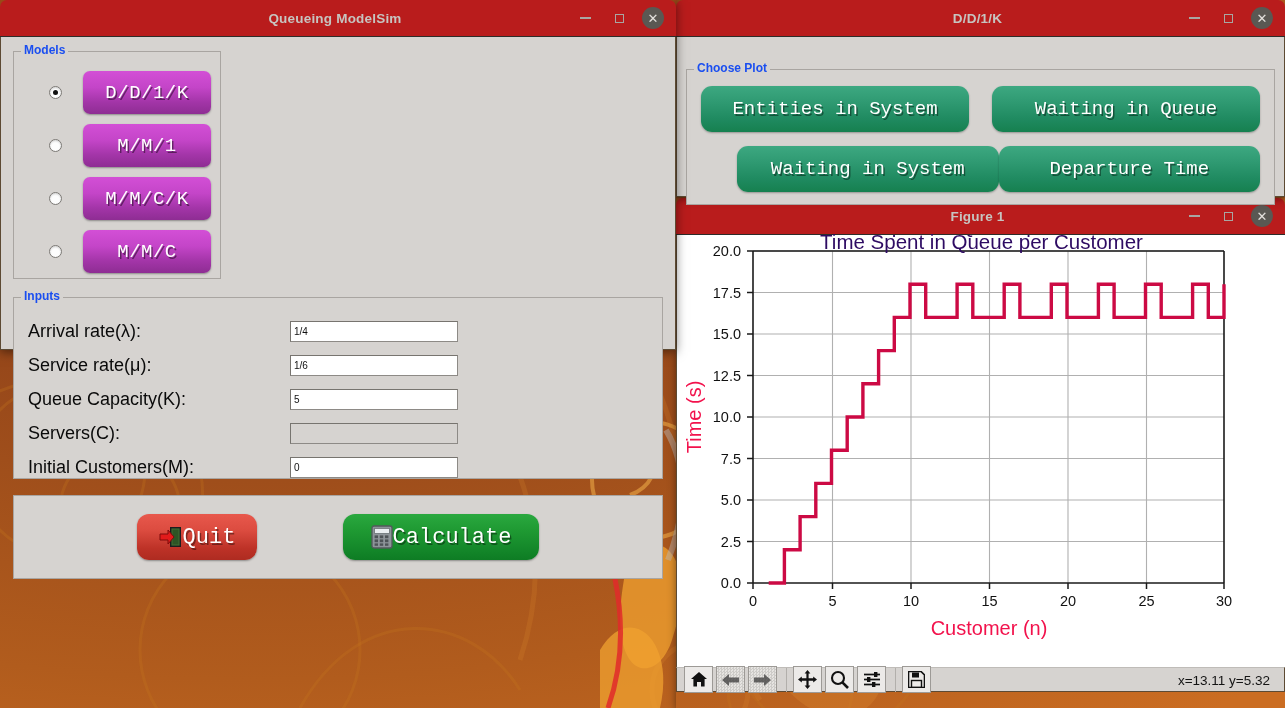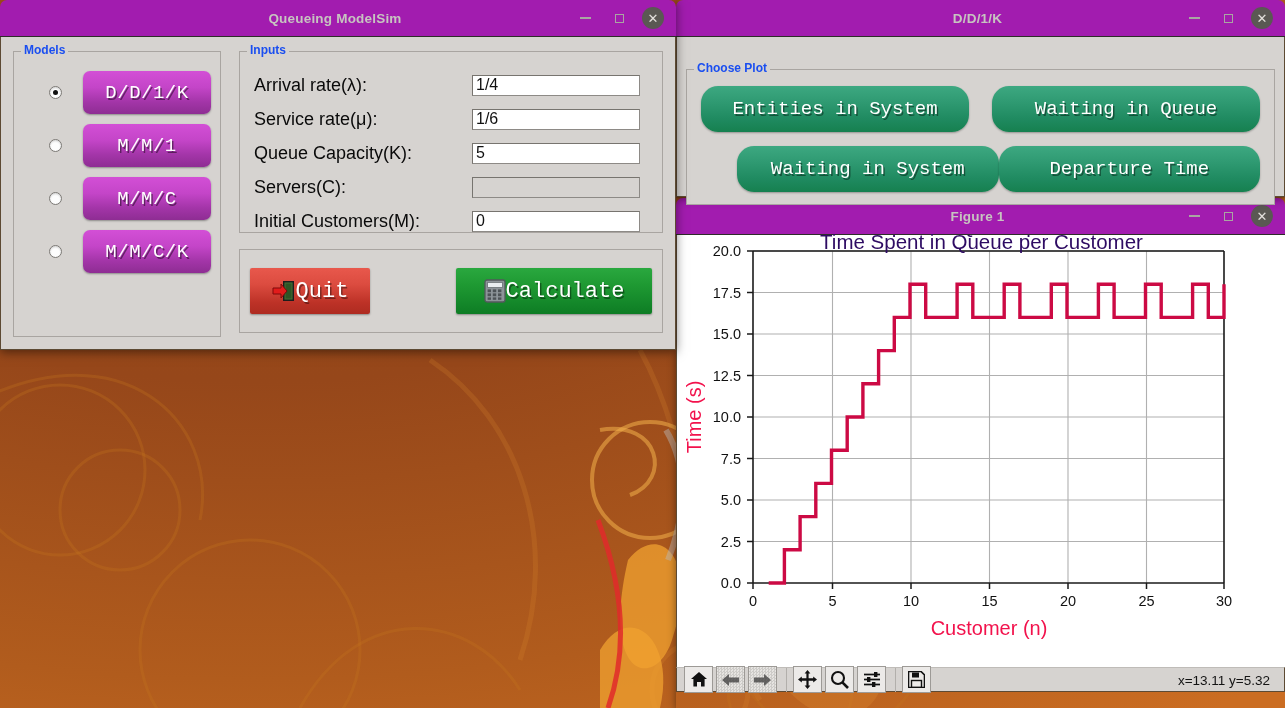--- a/index.html
+++ b/index.html
@@ -15,21 +15,21 @@
     background: radial-gradient(ellipse 120% 100% at 18% 8%, #9c4d17 0%, #8a4214 32%, #a9531a 66%, #c2651f 100%);
   }
   
   #desktop { position:absolute; inset:0; overflow:hidden; }
   #desktop svg { position:absolute; inset:0; width:1285px; height:708px; }
 
   
   .window { position: absolute; }
   .titlebar {
     height: 37px;
-    background: #a21caf;
+    background: #b91c1c;
     border-top-left-radius: 7px;
     border-top-right-radius: 7px;
     display: flex; align-items: center;
     position: relative;
     border-bottom: 1px solid #2d2c29;
   }
   .titlebar .tbtitle {
     flex: 1; text-align: center;
     color: #c7c4c0;
     font-size: 13.5px; font-weight: bold;
@@ -108,44 +108,45 @@
     font-size: 18px; color:#0a0a0a;
     font-family:"Liberation Sans", sans-serif;
     width: 218px;
     white-space: nowrap;
   }
   .in-field {
     width: 168px; height: 21px;
     background: #ffffff;
     border: 1px solid #8d8a86;
     border-top-color:#77746f; border-left-color:#77746f;
-    font-size: 16px; color:#111;
+    font-size: 10px; color:#111;
     padding: 0 3px;
     display:flex; align-items:center;
     font-family:"Liberation Sans", sans-serif;
+    margin-left:44px;
   }
   .in-field.disabled { background:#d6d3d0; color:#8a8784; }
 
   
   .act-btn {
-    height: 46px; border-radius: 2px; border:none;
+    height: 46px; border-radius: 12px; border:none;
     display:flex; align-items:center; justify-content:center; 
     font-family:"Liberation Mono", monospace;
     font-size: 22px; color:#ffffff;
     text-shadow: 1.5px 1.5px 0 rgba(0,0,0,.4);
     box-shadow: 0 1px 2px rgba(0,0,0,.35);
     cursor:pointer;
   }
   .act-btn.quit { width:120px; background: linear-gradient(180deg,#e8584c 0%,#dc4c40 35%,#bd3227 75%,#ae2b21 100%); }
   .act-btn.calc { width:196px; background: linear-gradient(180deg,#2aa83f 0%,#1f9a33 35%,#14882a 75%,#0e7c24 100%); }
 
   
   .plot-btn {
     width: 268px; height: 46px;
-    border-radius: 17px; border:none;
+    border-radius: 11px; border:none;
     background: linear-gradient(180deg,#3da881 0%,#2f9a72 35%,#1f8a60 72%,#16804f 100%);
     color:#ffffff;
     font-family:"Liberation Mono", monospace;
     font-size: 19px;
     text-shadow: 1.5px 1.5px 0 rgba(0,0,0,.42);
     box-shadow: 0 1px 2px rgba(0,0,0,.3);
     display:flex; align-items:center; justify-content:center;
     cursor:pointer;
   }
 
@@ -422,47 +423,47 @@
       <div class="tbbtn">
           <span class="minus"></span>
         </div>
       <div class="tbbtn">
           <span class="sq"></span>
         </div>
       <div class="tbbtn close">✕</div>
     </div>
   </div>
 
-  <div class="winbody" style="height:313px; display:flex; padding:14px 12px 12px 12px; gap:18px;">
+  <div class="winbody" style="height:313px; display:flex; padding:14px 12px 12px 12px; gap:18px;flex-direction:column;">
 
     <div class="groupbox" style="width:208px; padding-top:14px;">
       <span class="gblabel">Models</span>
 
       <div class="model-row">
         <div class="radio sel"></div>
         <div class="mbtn">
           <span>D/D/1/K</span>
         </div>
       </div>
       <div class="model-row">
         <div class="radio"></div>
         <div class="mbtn">
           <span>M/M/1</span>
         </div>
       </div>
       <div class="model-row">
         <div class="radio"></div>
         <div class="mbtn">
-          <span>M/M/C</span>
+          <span>M/M/C/K</span>
         </div>
       </div>
       <div class="model-row">
         <div class="radio"></div>
         <div class="mbtn">
-          <span>M/M/C/K</span>
+          <span>M/M/C</span>
         </div>
       </div>
     </div>
 
     <div style="flex:1; display:flex; flex-direction:column; gap:16px;">
 
       <div class="groupbox" style="height:182px; padding-top:16px;">
         <span class="gblabel">Inputs</span>
 
         <div class="in-row">

